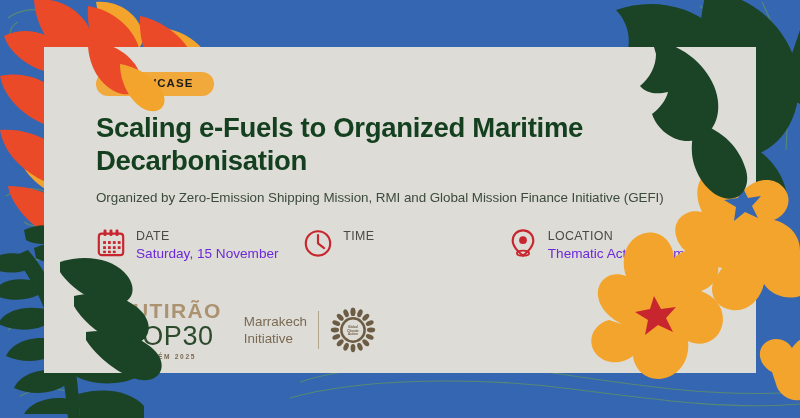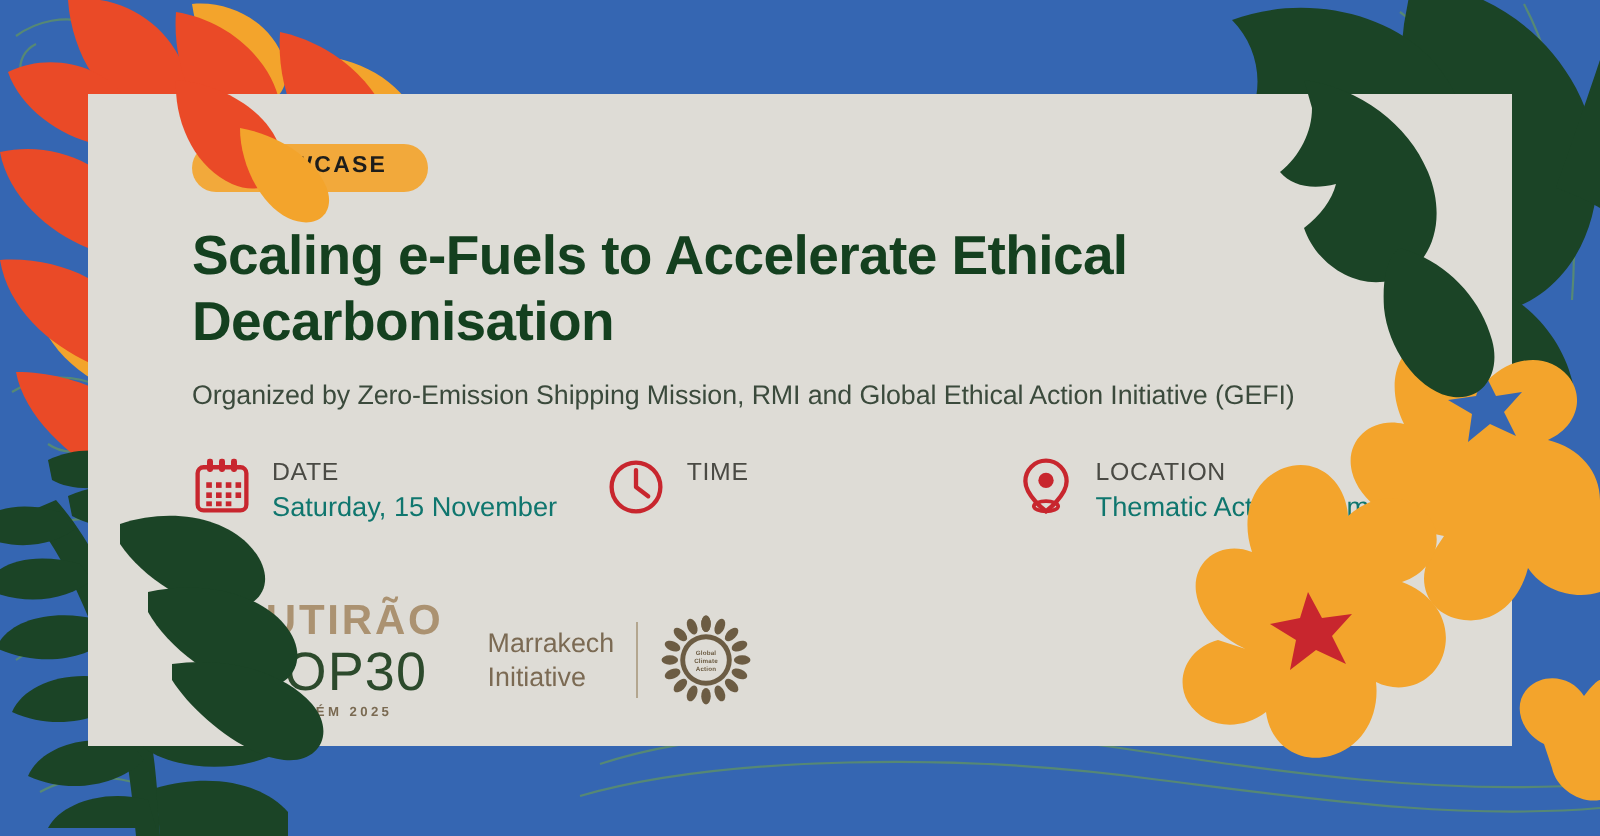--- a/index.html
+++ b/index.html
@@ -108,21 +108,21 @@
   }
   .meta-text { padding-top: 2px; }
   .meta-label {
     color: #4a4a44;
     font-size: 12.4px;
     font-weight: normal;
     letter-spacing: 0.35px;
     line-height: 1.25;
   }
   .meta-value {
-    color: #0f766e;
+    color: #6d28d9;
     font-size: 13.6px;
     line-height: 1.35;
     margin-top: 1px;
   }
 
   
   .logos {
     position: absolute;
     left: 70px;
     top: 253px;
@@ -261,23 +261,23 @@
       <path d="M78 394 C 106 386, 132 392, 144 406 L 144 418 L 80 418 Z"></path>
       <path d="M24 230 C 40 222, 62 224, 72 236 C 58 246, 36 246, 26 240 Z"></path>
     </g>
   </svg>
 
   <div class="card">
     <div class="card-inner">
 
       <div class="badge">SHOWCASE</div>
 
-      <h1 class="title">Scaling e-Fuels to Accelerate Ethical Decarbonisation</h1>
-
-      <div class="subtitle">Organized by Zero-Emission Shipping Mission, RMI and Global Ethical Action Initiative (GEFI)</div>
+      <h1 class="title">Scaling e-Fuels to Organized Maritime Decarbonisation</h1>
+
+      <div class="subtitle">Organized by Zero-Emission Shipping Mission, RMI and Global Mission Finance Initiative (GEFI)</div>
 
       <div class="meta-row">
 
         <div class="meta-item meta-date">
           <svg class="meta-icon" viewBox="0 0 32 32">
             <rect x="3" y="6" width="26" height="23" rx="3.2" ry="3.2" fill="none" stroke="#c8262e" stroke-width="2.3"></rect>
             <rect x="8" y="1.5" width="3.2" height="7" rx="1.3" fill="#c8262e"></rect>
             <rect x="14.4" y="1.5" width="3.2" height="7" rx="1.3" fill="#c8262e"></rect>
             <rect x="20.8" y="1.5" width="3.2" height="7" rx="1.3" fill="#c8262e"></rect>
             <g fill="#c8262e">

